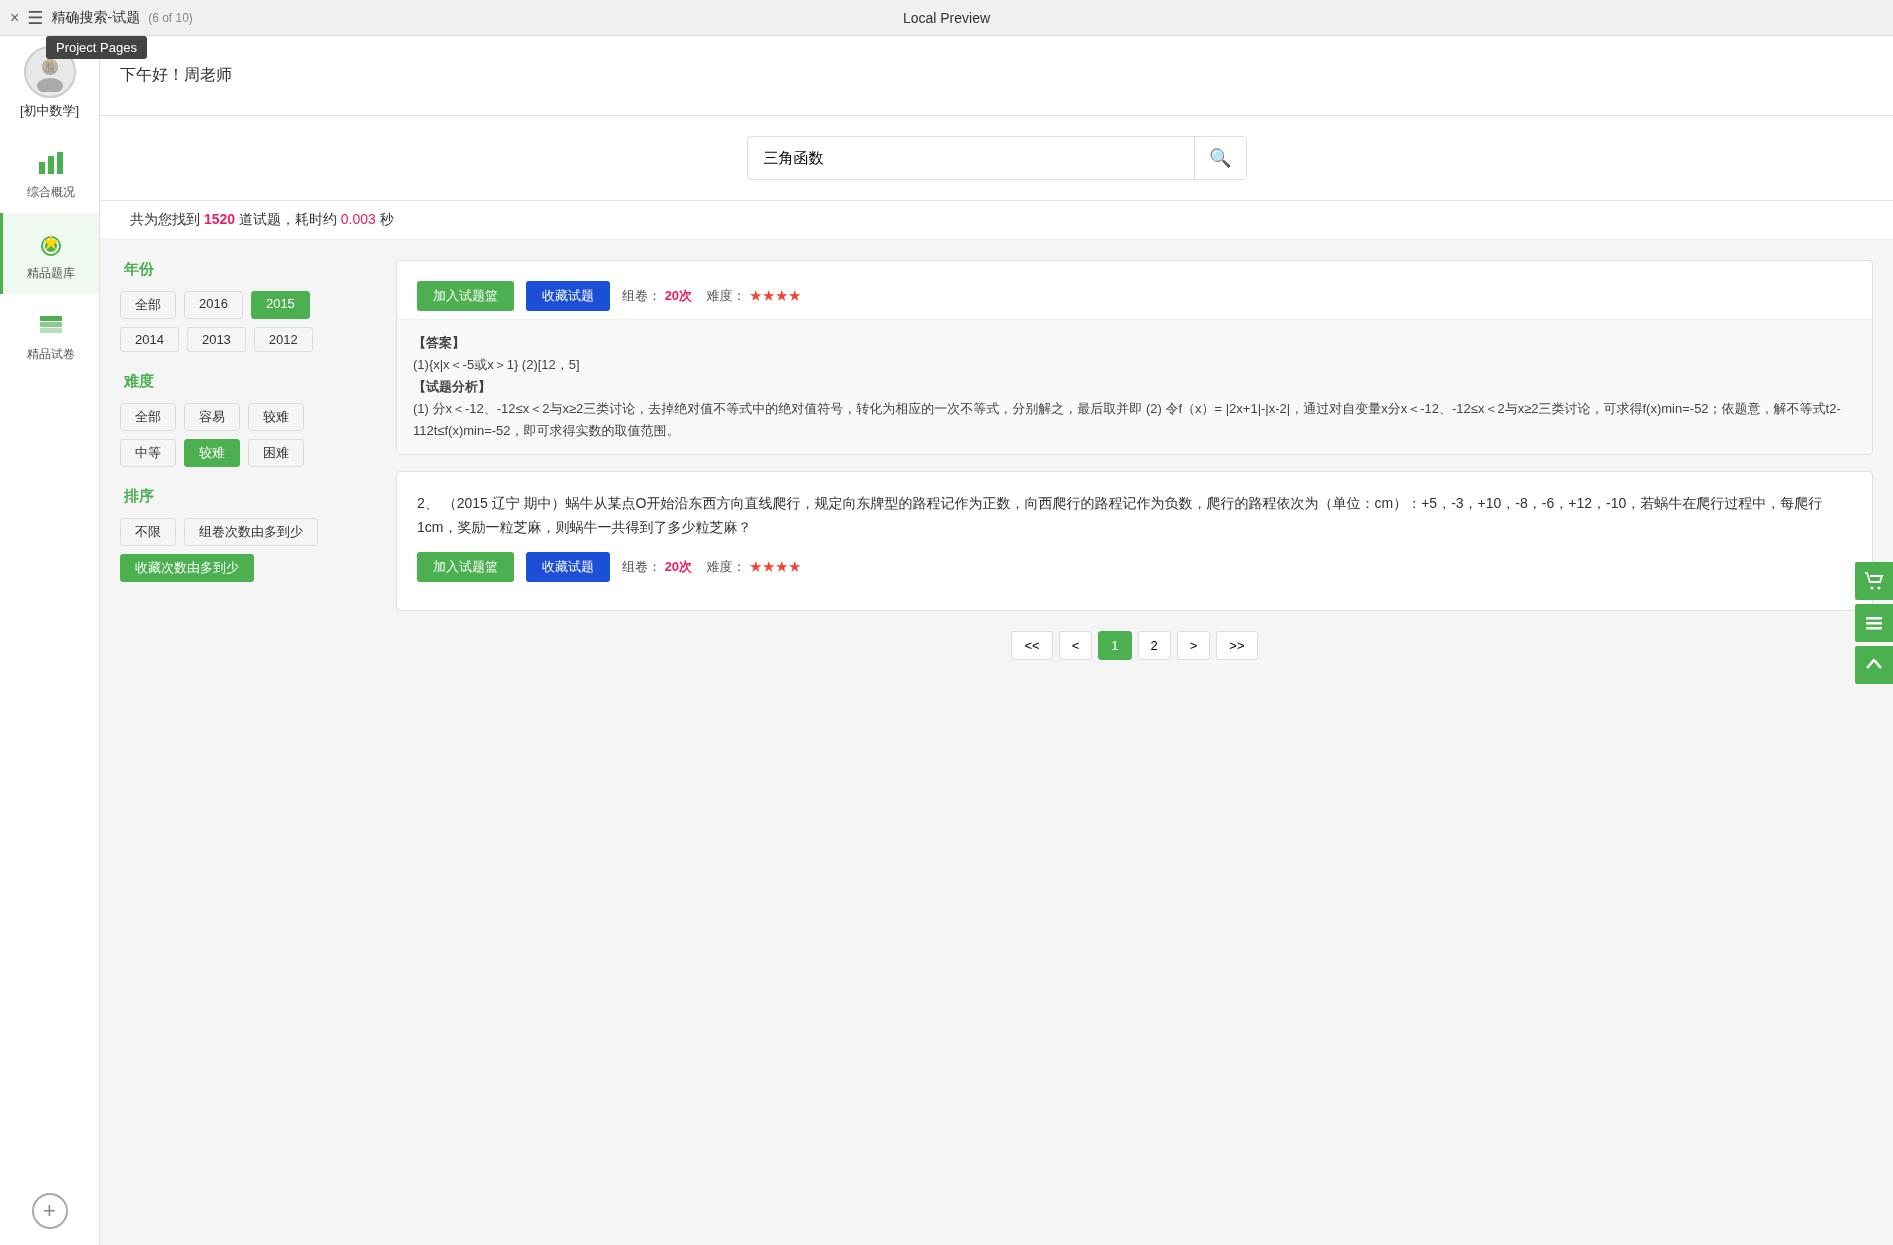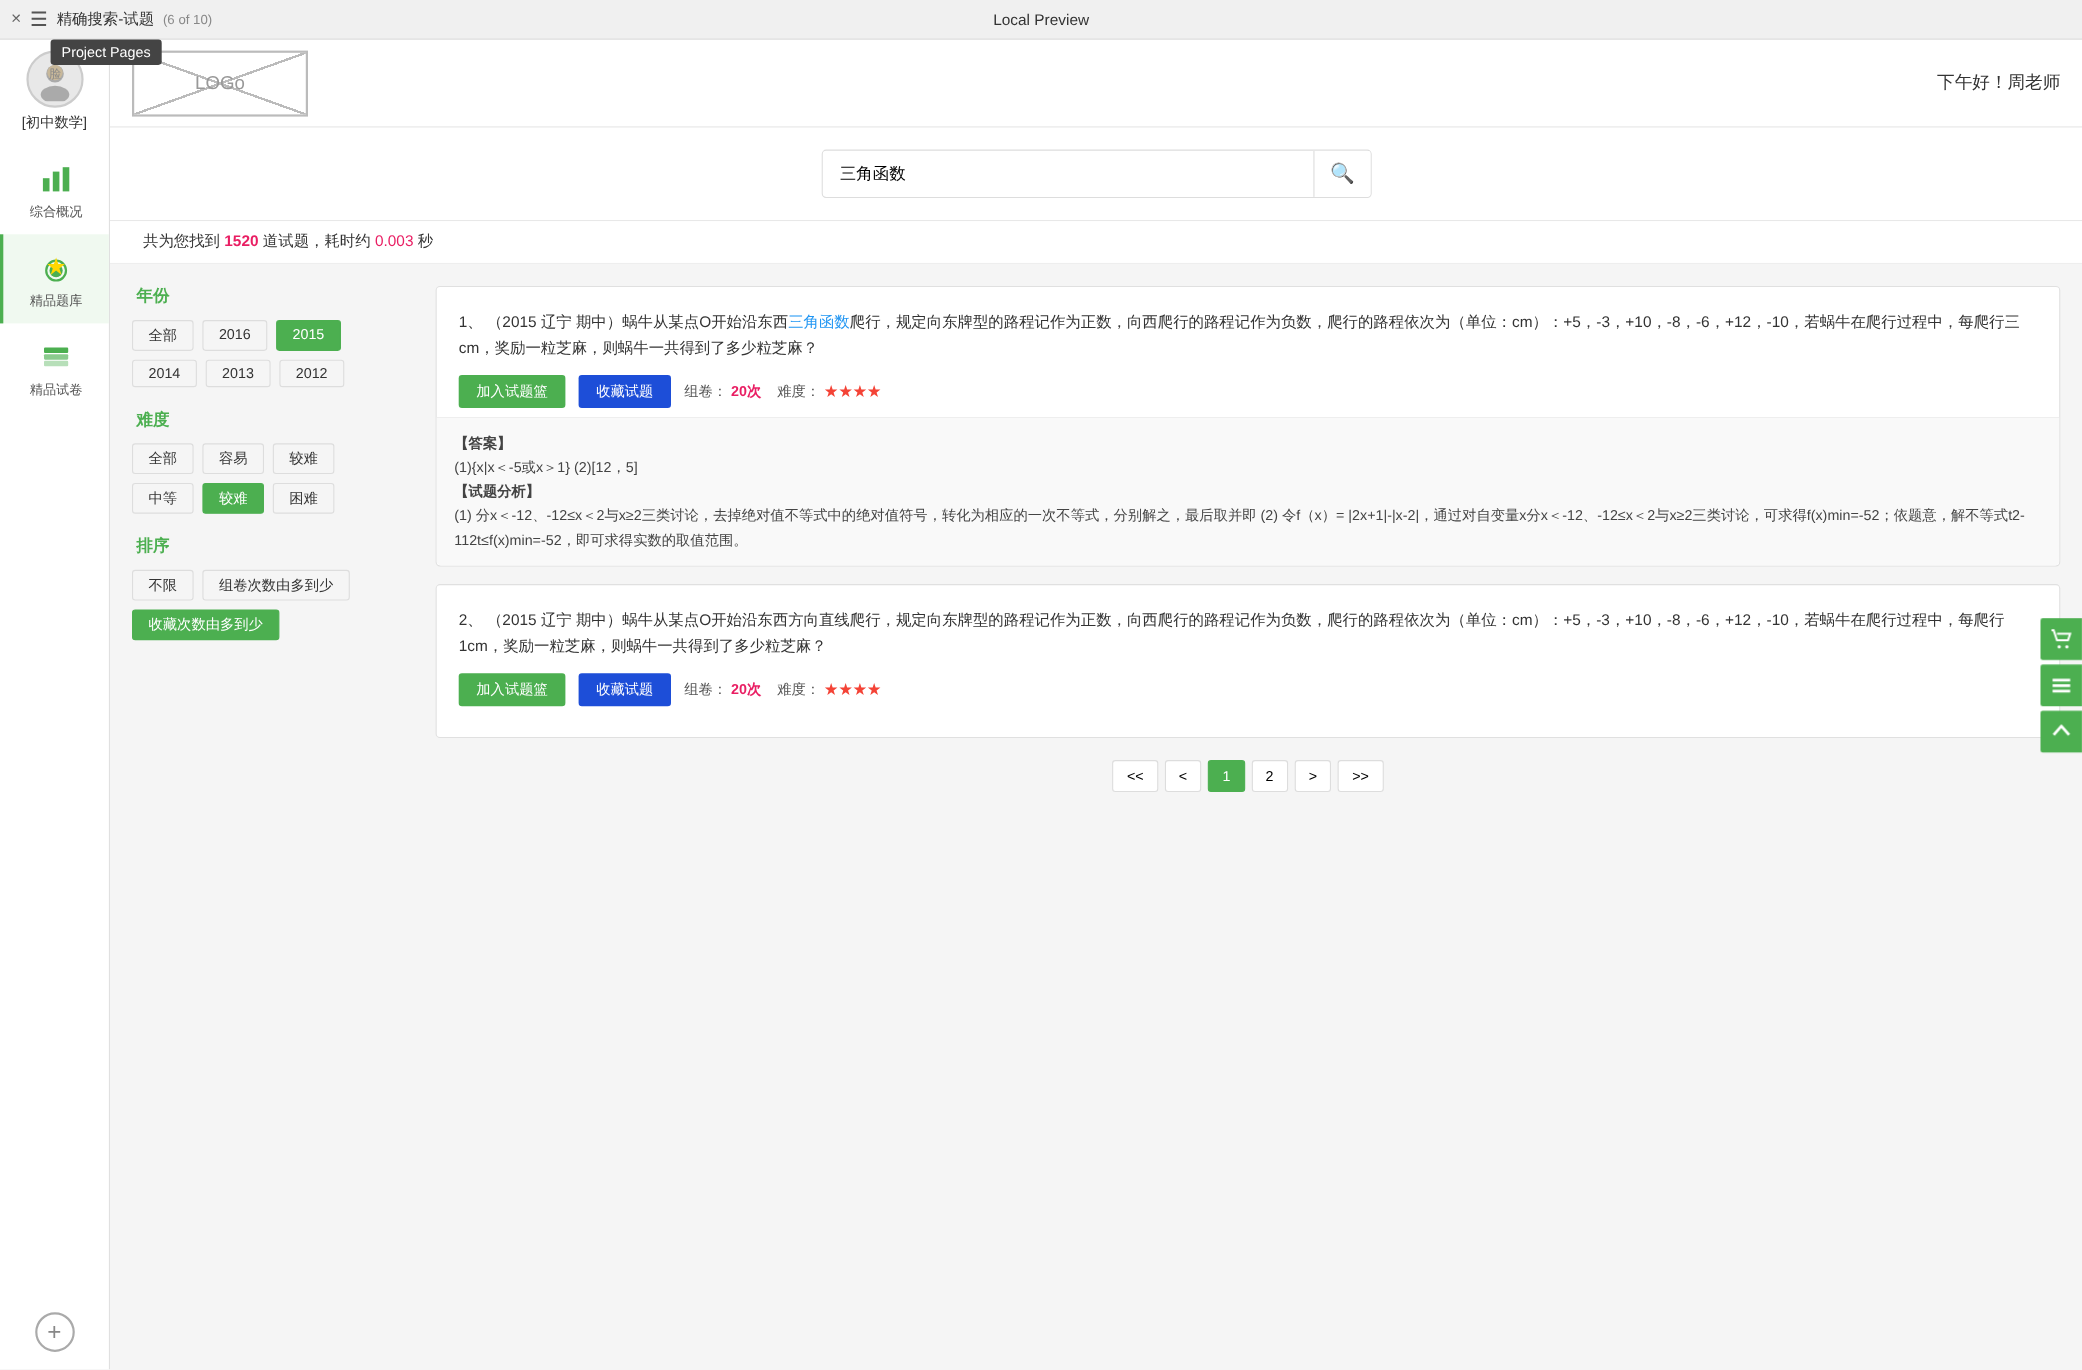--- a/index.html
+++ b/index.html
@@ -393,23 +393,20 @@
       </div>
       <span class="item-label">精品试卷</span>
     </div>
 
     <div class="sidebar-add">+</div>
   </div>
 
   <div class="content-area">
 
     <div class="content-header">
-      <div class="logo-box">
-        <span style="position:relative;z-index:1;font-size:17px;color:#999;">LOGo</span>
-      </div>
       <span class="greeting">下午好！周老师</span>
     </div>
 
     <div class="search-section">
       <div class="search-box">
         <input class="search-input" type="text" value="三角函数" style="">
         <button class="search-btn">🔍</button>
       </div>
     </div>
 
@@ -462,24 +459,20 @@
           <div class="filter-row">
             <span class="filter-tag active">收藏次数由多到少</span>
           </div>
         </div>
 
       </div>
 
       <div class="questions-list">
 
         <div class="question-card">
-          <div class="question-text">
-            <span>1、</span>
-            <span>（2015 辽宁 期中）蜗牛从某点O开始沿东西</span><span class="highlight">三角函数</span><span>爬行，规定向东牌型的路程记作为正数，向西爬行的路程记作为负数，爬行的路程依次为（单位：cm）：+5，-3，+10，-8，-6，+12，-10，若蜗牛在爬行过程中，每爬行三cm，奖励一粒芝麻，则蜗牛一共得到了多少粒芝麻？</span>
-          </div>
           <div class="question-actions">
             <button class="btn-add">加入试题篮</button>
             <button class="btn-collect">收藏试题</button>
             <span class="meta-info">
               <span>组卷：</span>
               <span class="meta-count">20次</span>
               &nbsp;&nbsp;
               <span>难度：</span>
               <span class="stars">★★★★</span>
             </span>

